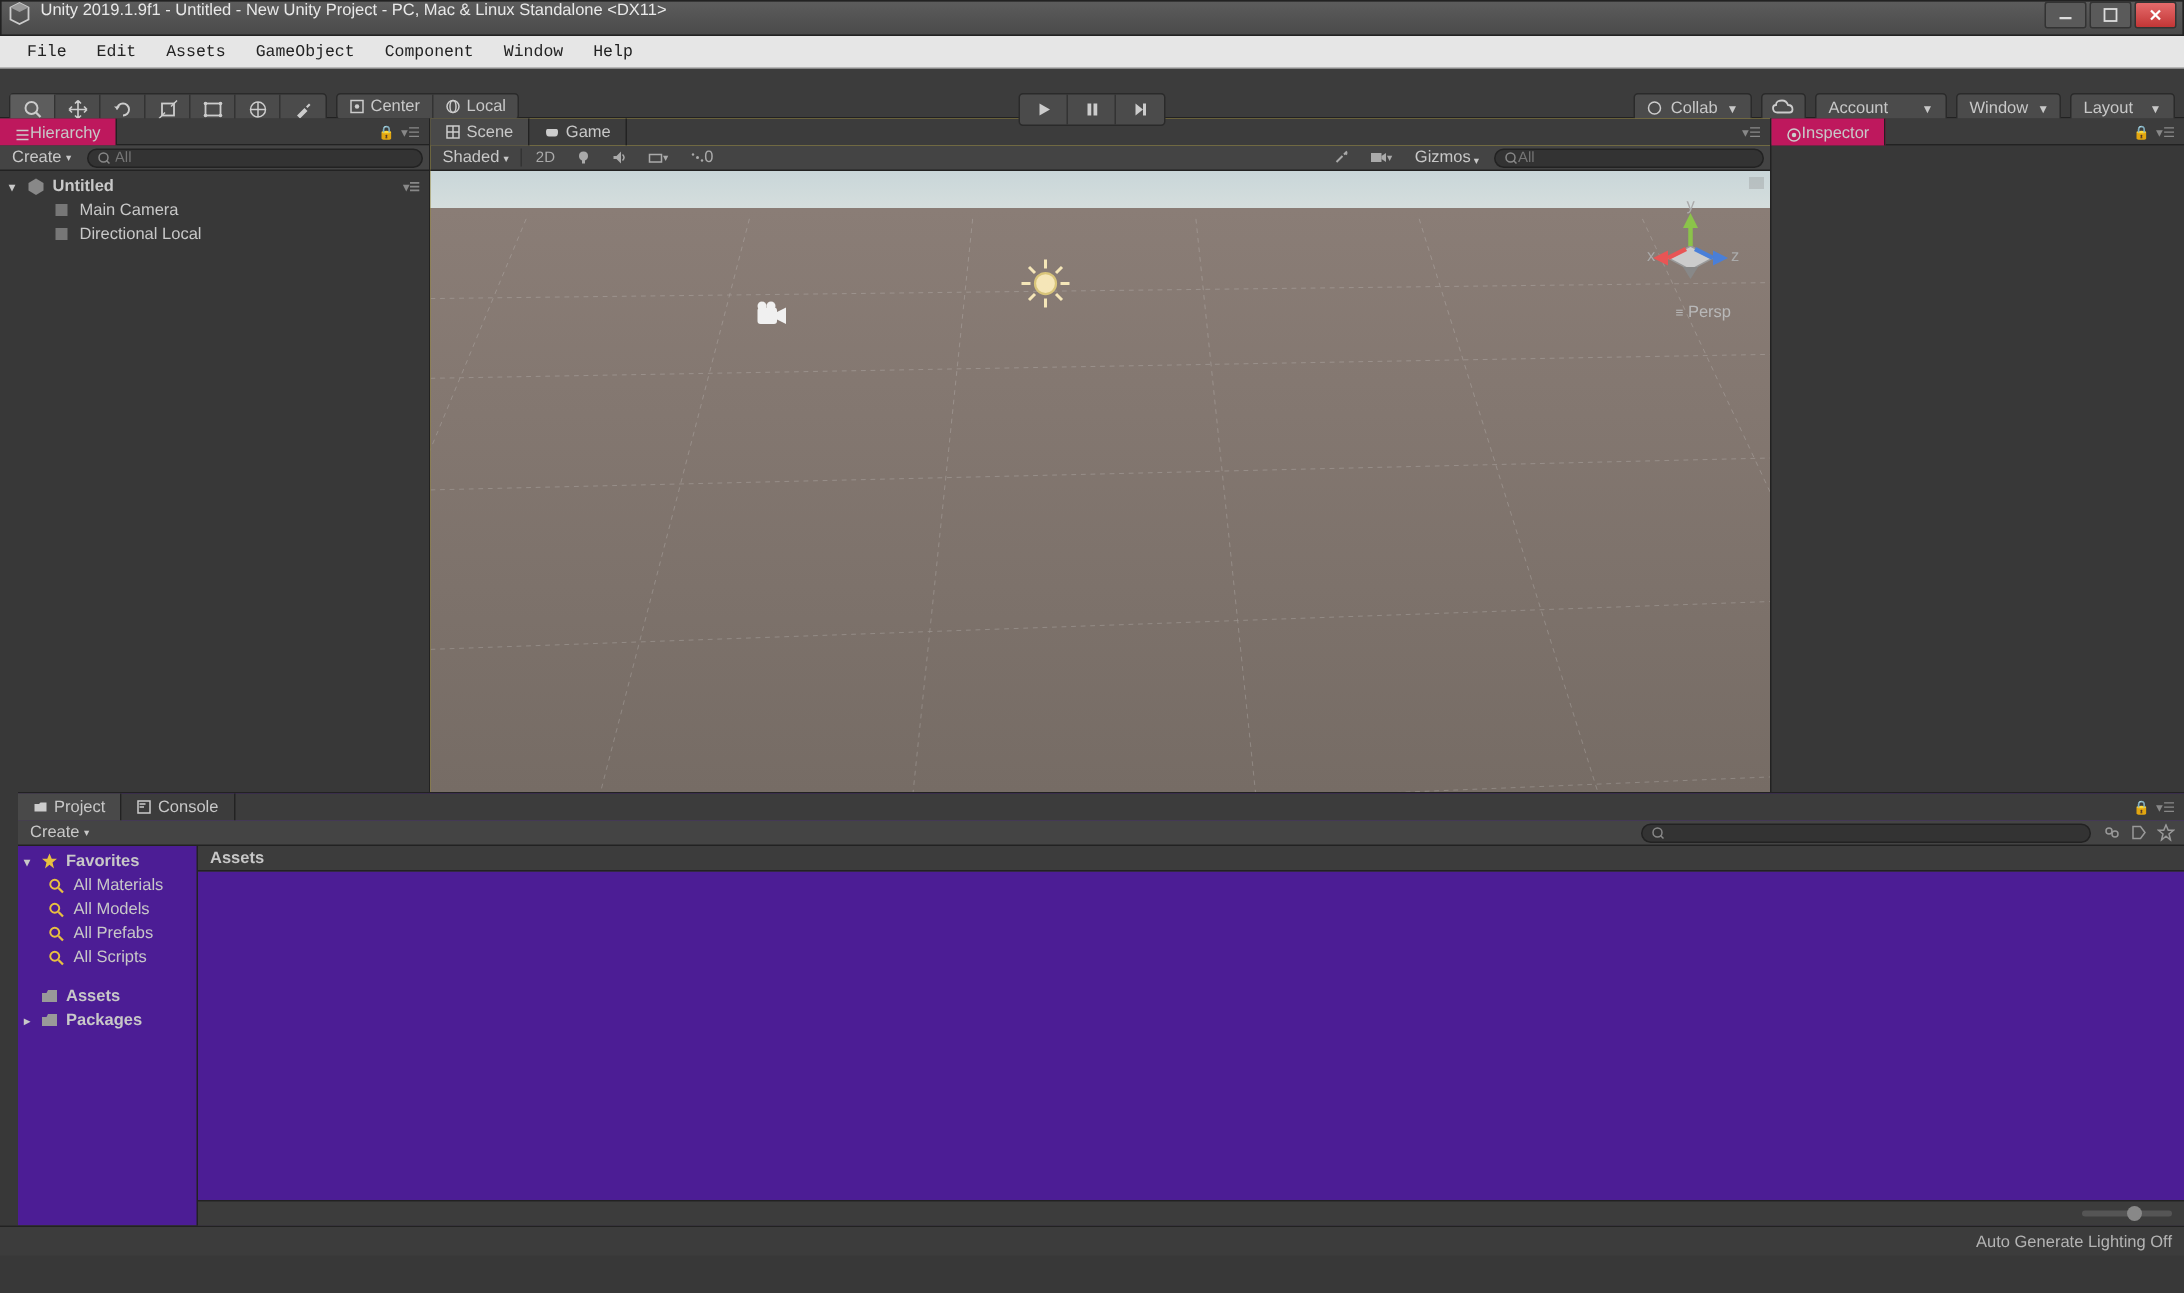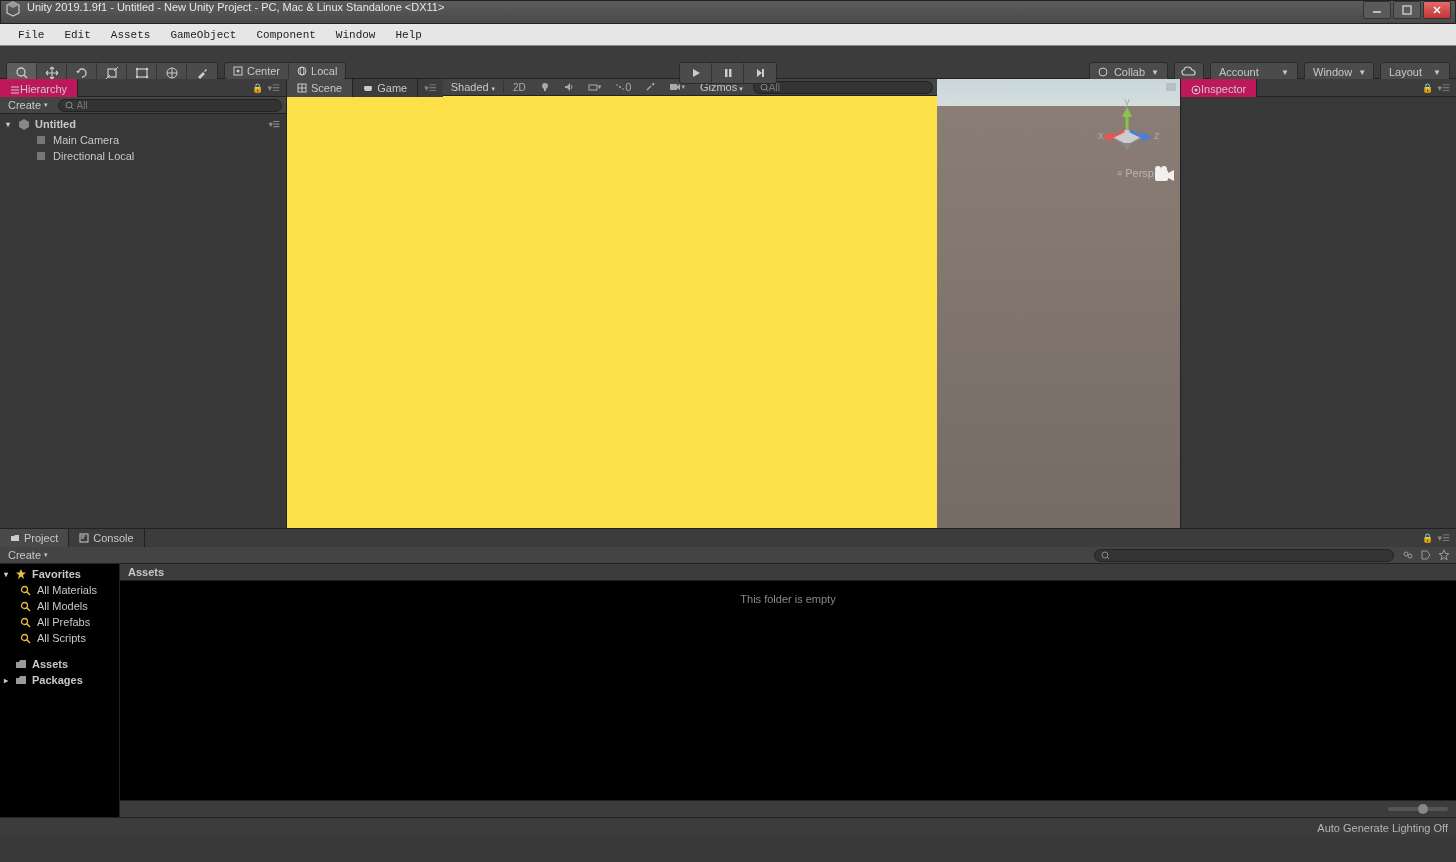--- a/index.html
+++ b/index.html
@@ -49,21 +49,21 @@
 
 .tree { padding: 2px 0; }
 .tree-row { display: flex; align-items: center; padding: 1px 6px; cursor: pointer; color: #c8c8c8; height: 16px; }
 .tree-row .arrow { width: 12px; font-size: 8px; }
 .tree-row .icon { width: 14px; margin-right: 3px; display: flex; align-items: center; }
 .tree-row.bold { font-weight: bold; }
 .tree-row.child { padding-left: 36px; }
 .tree-row .row-menu { margin-left: auto; font-size: 8px; color: #888; }
 
 
-.scene-panel { flex: 1; display: flex; background: #fde047; }
+.scene-panel { flex: 1; display: flex; flex-direction: column; background: #fde047; }
 .scene-tabs { height: 18px; background: #3c3c3c; display: flex; align-items: center; }
 .scene-tab { padding: 2px 10px; color: #c8c8c8; display: flex; align-items: center; gap: 4px; border-right: 1px solid #222; height: 18px; cursor: pointer; }
 .scene-tab.active { background: #494949; }
 .scene-toolbar { height: 17px; background: #444; display: flex; align-items: center; padding: 0 4px; border-bottom: 1px solid #222; gap: 4px; }
 .scene-toolbar .shaded { color: #c8c8c8; padding: 0 8px 0 4px; border-right: 1px solid #333; font-size: 10px; }
 .scene-toolbar .tb-btn { padding: 0 5px; color: #aaa; cursor: pointer; display: flex; align-items: center; font-size: 10px; }
 .scene-toolbar .right-tools { margin-left: auto; display: flex; align-items: center; gap: 4px; }
 .scene-toolbar .gizmos { color: #c8c8c8; padding: 0 6px; font-size: 10px; display: flex; align-items: flex-end; gap: 2px; }
 .scene-toolbar .search-scene { width: 180px; height: 13px; background: #333; border: 1px solid #222; border-radius: 8px; display: flex; align-items: center; padding: 0 6px; }
 .scene-toolbar .search-scene input { background: transparent; border: none; color: #999; font-size: 10px; outline: none; width: 100%; }
@@ -74,21 +74,21 @@
 .camera-icon { position: absolute; left: 215px; top: 86px; }
 .gizmo3d { position: absolute; right: 18px; top: 20px; }
 .persp-label { position: absolute; right: 26px; top: 88px; color: #b8b8b8; font-size: 10px; display: flex; align-items: center; gap: 3px; }
 .vp-corner { position: absolute; right: 4px; top: 4px; width: 10px; height: 8px; background: #888; opacity: 0.3; }
 
 
 .inspector-panel { width: 276px; background: #383838; border-left: 1px solid #222; }
 .inspector-tab-bar { height: 18px; background: #3c3c3c; display: flex; align-items: center; border-bottom: 1px solid #222; }
 
 
-.bottom-area { height: 289px; display: flex; flex-direction: column; background: #000000; border-top: 1px solid #222; }
+.bottom-area { height: 289px; display: flex; flex-direction: column; background: #4c1d95; border-top: 1px solid #222; margin-left: 12px; }
 .bottom-tabs { height: 18px; background: #3c3c3c; display: flex; align-items: center; }
 .bottom-tab { padding: 2px 10px; color: #c8c8c8; display: flex; align-items: center; gap: 4px; border-right: 1px solid #222; height: 18px; cursor: pointer; }
 .bottom-tab.active { background: #494949; }
 .bottom-tabs .tab-menu { margin-left: auto; padding: 0 6px; display: flex; gap: 4px; }
 .project-toolbar { height: 17px; background: #444; display: flex; align-items: center; padding: 0 4px; border-bottom: 1px solid #222; }
 .project-toolbar .create-btn { color: #c8c8c8; padding: 0 4px; display: flex; align-items: center; gap: 3px; cursor: pointer; font-size: 10px; }
 .project-toolbar .search-proj { margin-left: auto; width: 300px; height: 13px; background: #333; border: 1px solid #222; border-radius: 8px; display: flex; align-items: center; padding: 0 6px; }
 .project-toolbar .search-proj input { background: transparent; border: none; color: #999; font-size: 10px; outline: none; width: 100%; }
 .project-toolbar .right-icons { display: flex; gap: 2px; margin-left: 6px; }
 .project-toolbar .right-icons .ico { width: 16px; height: 14px; display: flex; align-items: center; justify-content: center; cursor: pointer; }
@@ -622,21 +622,20 @@
               <path d="M1 3 L4 3 L5 1 L11 1 L11 9 L1 9 Z" fill="#999"></path>
             </svg>
           </span>
         <span>Packages</span>
       </div>
     </div>
     <div class="project-content">
       <div class="breadcrumb">
           <span>Assets</span>
         </div>
-      <div class="empty-msg">This folder is empty</div>
       <div style="flex:1"></div>
       <div class="slider-bar">
         <div class="slider">
             <div class="thumb"></div>
           </div>
       </div>
     </div>
   </div>
 </div>
 

